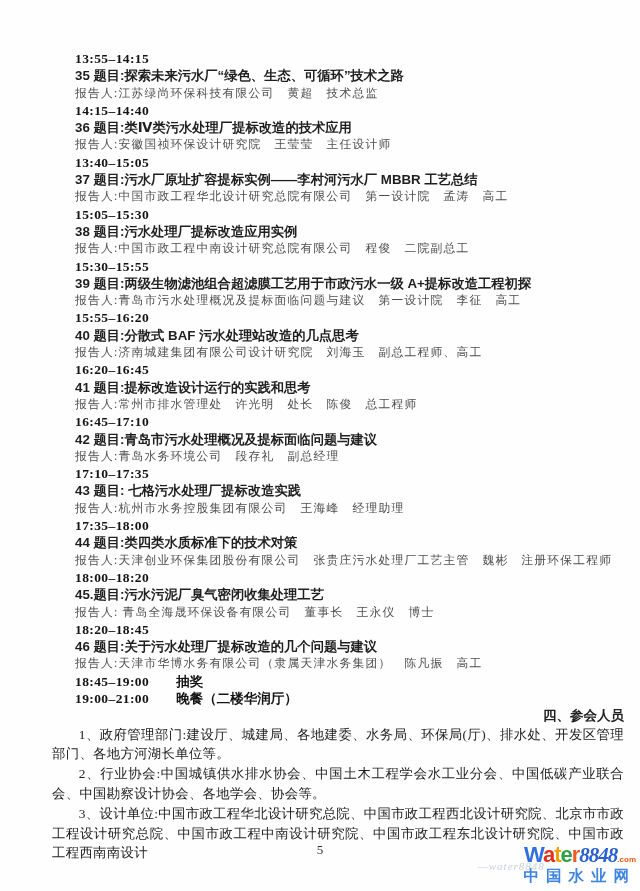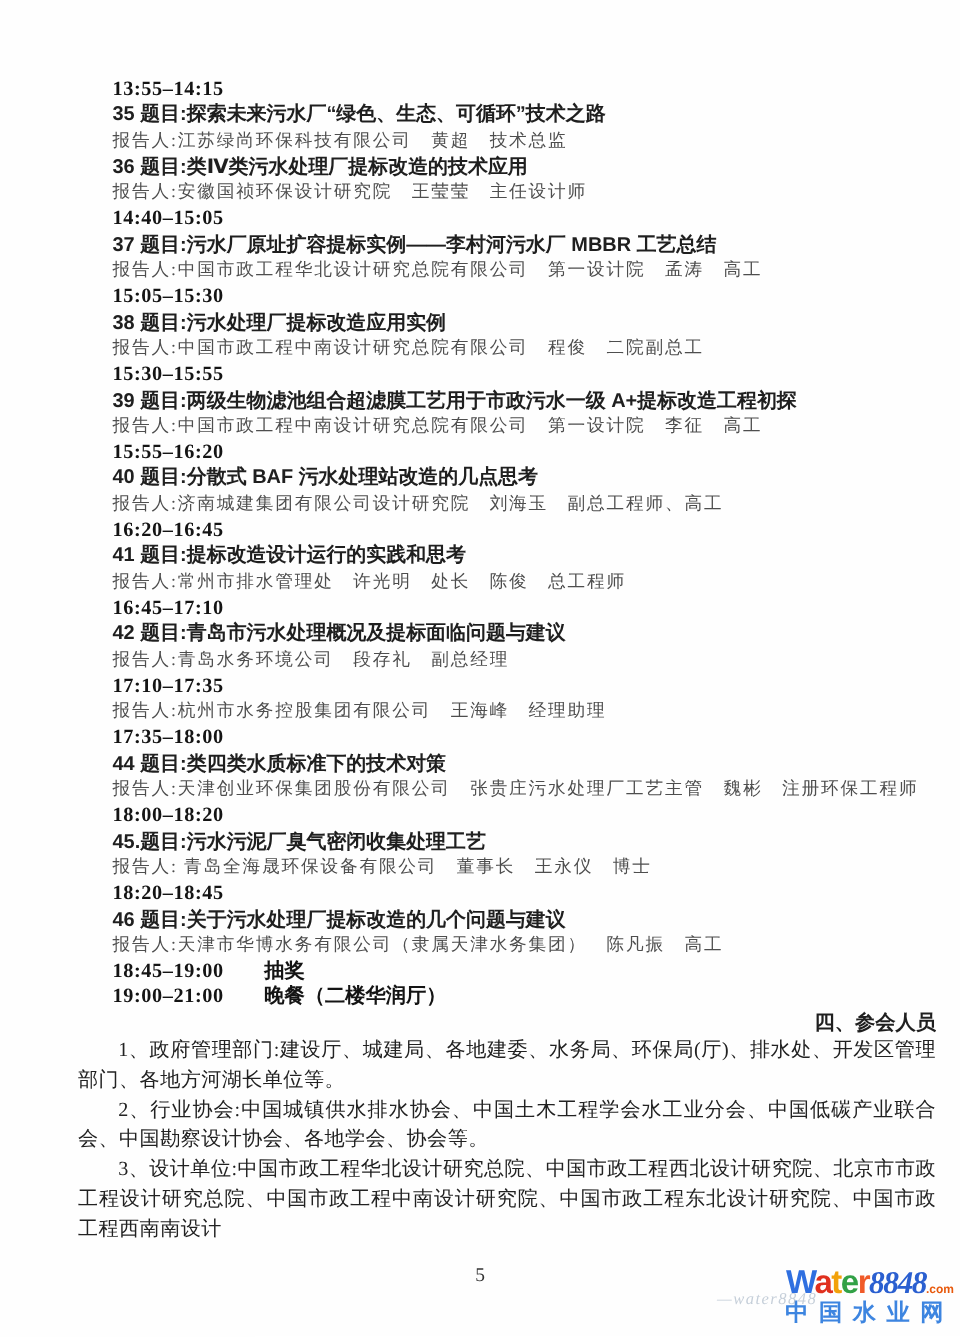--- a/index.html
+++ b/index.html
@@ -99,55 +99,57 @@
   <div class="content">
 
     <div class="schedule">
 
       <div>
         <div class="session-time">13:55–14:15</div>
         <div class="session-title">35 题目:探索未来污水厂“绿色、生态、可循环”技术之路</div>
         <div class="session-reporter">报告人:江苏绿尚环保科技有限公司　黄超　技术总监</div>
       </div>
       <div>
+        <div class="session-time">14:15–14:40</div>
         <div class="session-title">36 题目:类Ⅳ类污水处理厂提标改造的技术应用</div>
         <div class="session-reporter">报告人:安徽国祯环保设计研究院　王莹莹　主任设计师</div>
       </div>
       <div>
-        <div class="session-time">14:40–15:05</div>
+        <div class="session-time">13:40–15:05</div>
         <div class="session-title">37 题目:污水厂原址扩容提标实例——李村河污水厂 MBBR 工艺总结</div>
         <div class="session-reporter">报告人:中国市政工程华北设计研究总院有限公司　第一设计院　孟涛　高工</div>
       </div>
       <div>
         <div class="session-time">15:05–15:30</div>
         <div class="session-title">38 题目:污水处理厂提标改造应用实例</div>
         <div class="session-reporter">报告人:中国市政工程中南设计研究总院有限公司　程俊　二院副总工</div>
       </div>
       <div>
         <div class="session-time">15:30–15:55</div>
         <div class="session-title">39 题目:两级生物滤池组合超滤膜工艺用于市政污水一级 A+提标改造工程初探</div>
-        <div class="session-reporter">报告人:中国市政工程中南设计研究总院有限公司　第一设计院　李征　高工</div>
+        <div class="session-reporter">报告人:青岛市污水处理概况及提标面临问题与建议　第一设计院　李征　高工</div>
       </div>
       <div>
         <div class="session-time">15:55–16:20</div>
         <div class="session-title">40 题目:分散式 BAF 污水处理站改造的几点思考</div>
         <div class="session-reporter">报告人:济南城建集团有限公司设计研究院　刘海玉　副总工程师、高工</div>
       </div>
       <div>
         <div class="session-time">16:20–16:45</div>
         <div class="session-title">41 题目:提标改造设计运行的实践和思考</div>
         <div class="session-reporter">报告人:常州市排水管理处　许光明　处长　陈俊　总工程师</div>
       </div>
       <div>
         <div class="session-time">16:45–17:10</div>
         <div class="session-title">42 题目:青岛市污水处理概况及提标面临问题与建议</div>
         <div class="session-reporter">报告人:青岛水务环境公司　段存礼　副总经理</div>
       </div>
       <div>
         <div class="session-time">17:10–17:35</div>
+        <div class="session-title">43 题目: 七格污水处理厂提标改造实践</div>
         <div class="session-reporter">报告人:杭州市水务控股集团有限公司　王海峰　经理助理</div>
       </div>
       <div>
         <div class="session-time">17:35–18:00</div>
         <div class="session-title">44 题目:类四类水质标准下的技术对策</div>
         <div class="session-reporter">报告人:天津创业环保集团股份有限公司　张贵庄污水处理厂工艺主管　魏彬　注册环保工程师</div>
       </div>
       <div>
         <div class="session-time">18:00–18:20</div>
         <div class="session-title">45.题目:污水污泥厂臭气密闭收集处理工艺</div>

